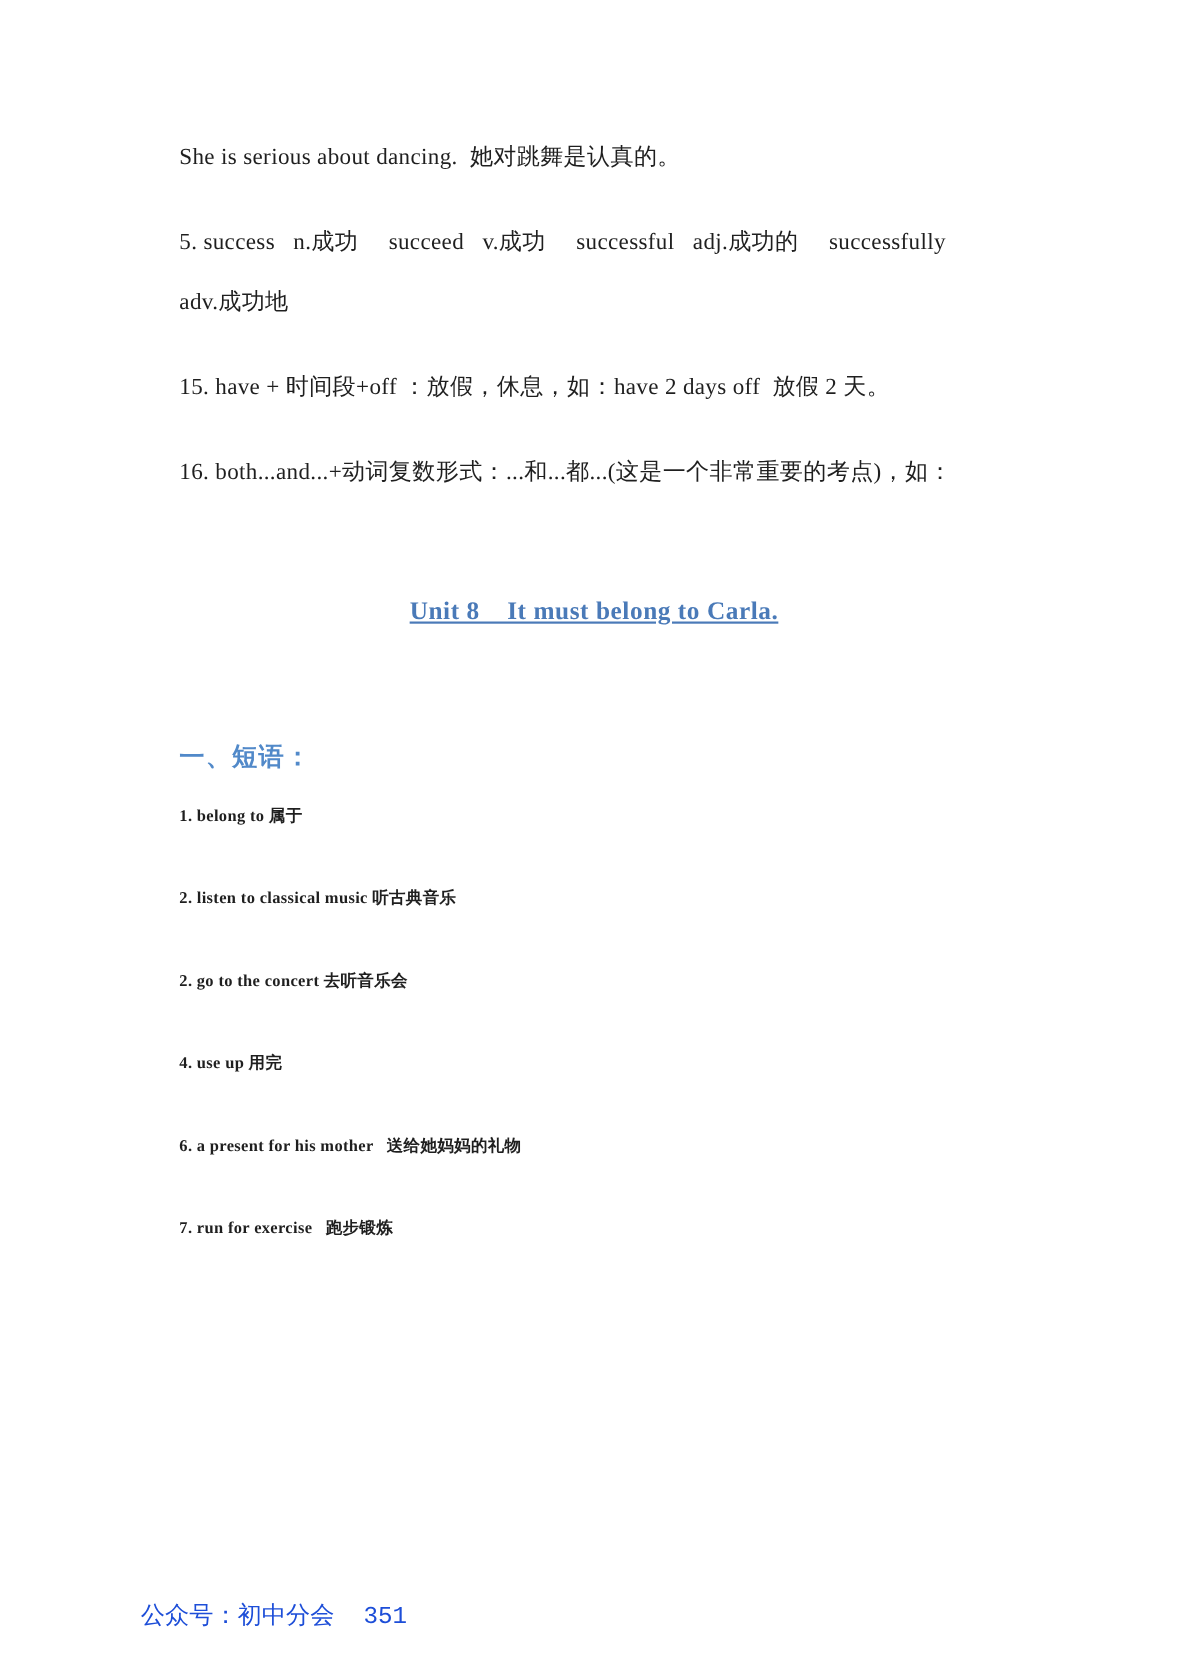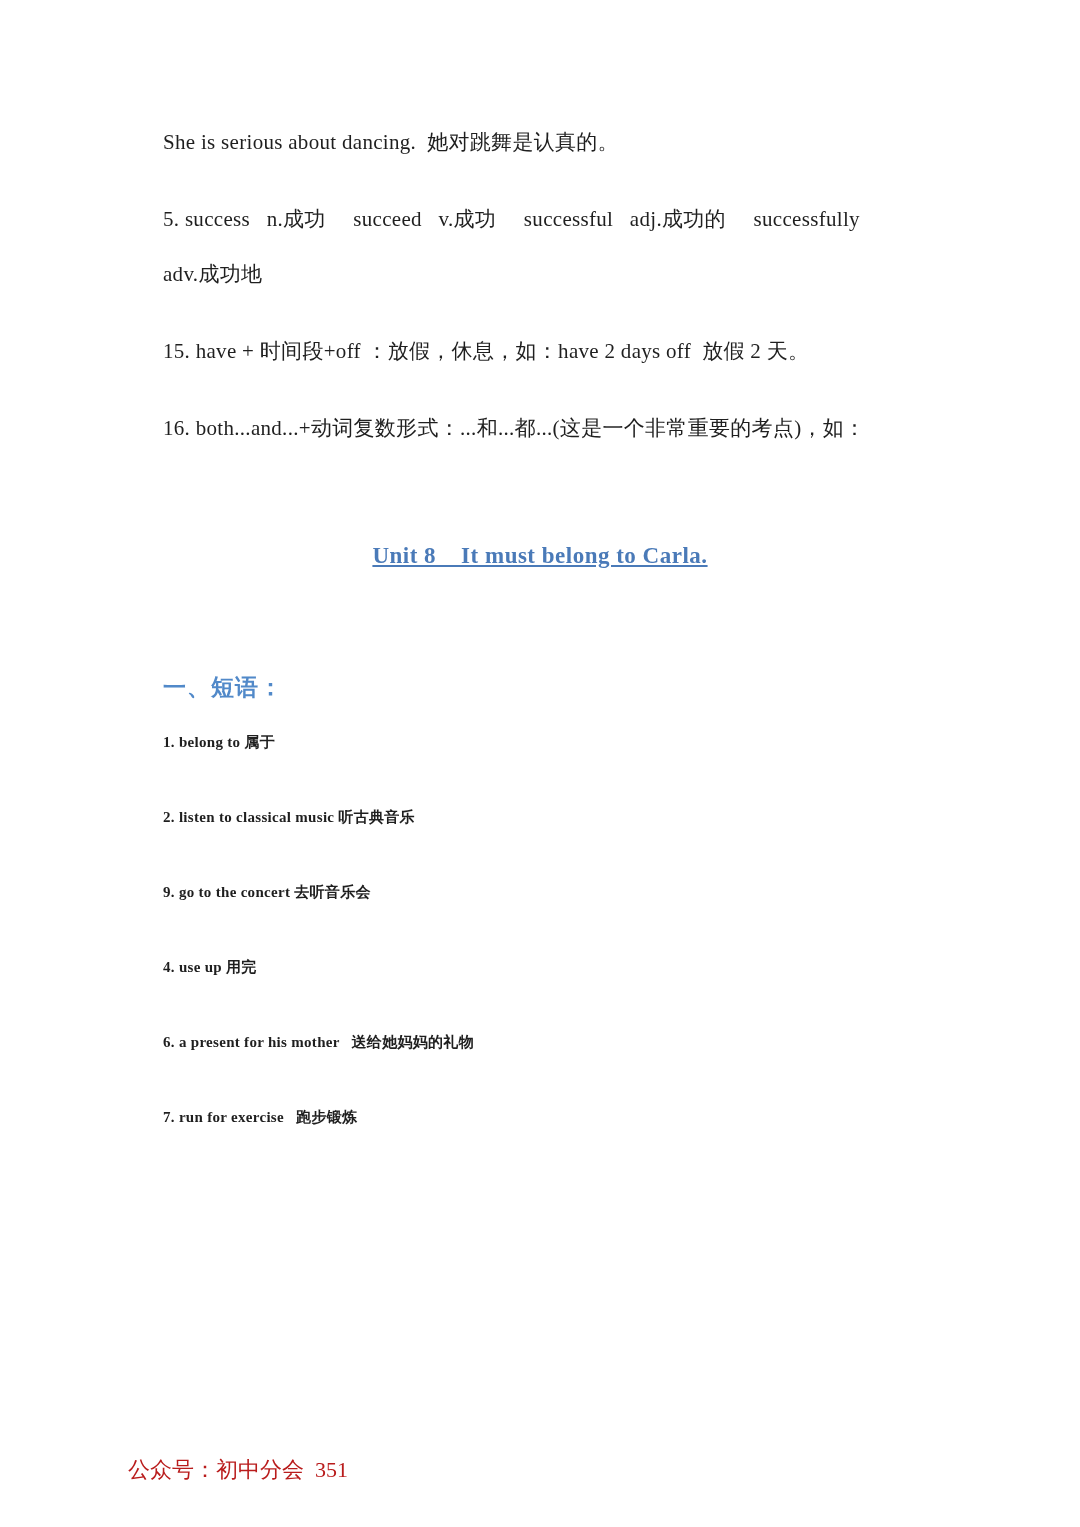--- a/index.html
+++ b/index.html
@@ -54,22 +54,23 @@
     white-space: pre;
     letter-spacing: 0.3px;
     font-weight: bold;
   }
   .footer-account {
     position: absolute;
     left: 128px;
     top: 1452px;
     font-size: 22px;
     line-height: 36px;
-    color: #b91c1c;
+    color: #1d4ed8;
     white-space: pre;
+    font-family: Liberation Mono, monospace;
   }
   .footer-page {
     position: absolute;
     top: 1528px;
     left: 0;
     width: 100%;
     height: 40px;
     text-align: center;
   }
   .watermark {
@@ -110,21 +111,21 @@
 
     <p class="line">16. both...and...+动词复数形式：...和...都...(这是一个非常重要的考点)，如：</p>
 
 
     <h1 class="unit-heading">Unit 8    It must belong to Carla.</h1>
 
     <h2 class="section-heading">一、短语：</h2>
 
     <p class="item">1. belong to 属于</p>
     <p class="item">2. listen to classical music 听古典音乐</p>
-    <p class="item">9. go to the concert 去听音乐会</p>
+    <p class="item">2. go to the concert 去听音乐会</p>
     <p class="item">4. use up 用完</p>
     <p class="item">6. a present for his mother   送给她妈妈的礼物</p>
     <p class="item">7. run for exercise   跑步锻炼</p>
   </div>
 
   <div class="footer-account">公众号：初中分会  351</div>
 
   <div class="footer-page">
     <span class="watermark">公众号：初中分会</span>
     <span class="page-num">22/47</span>

